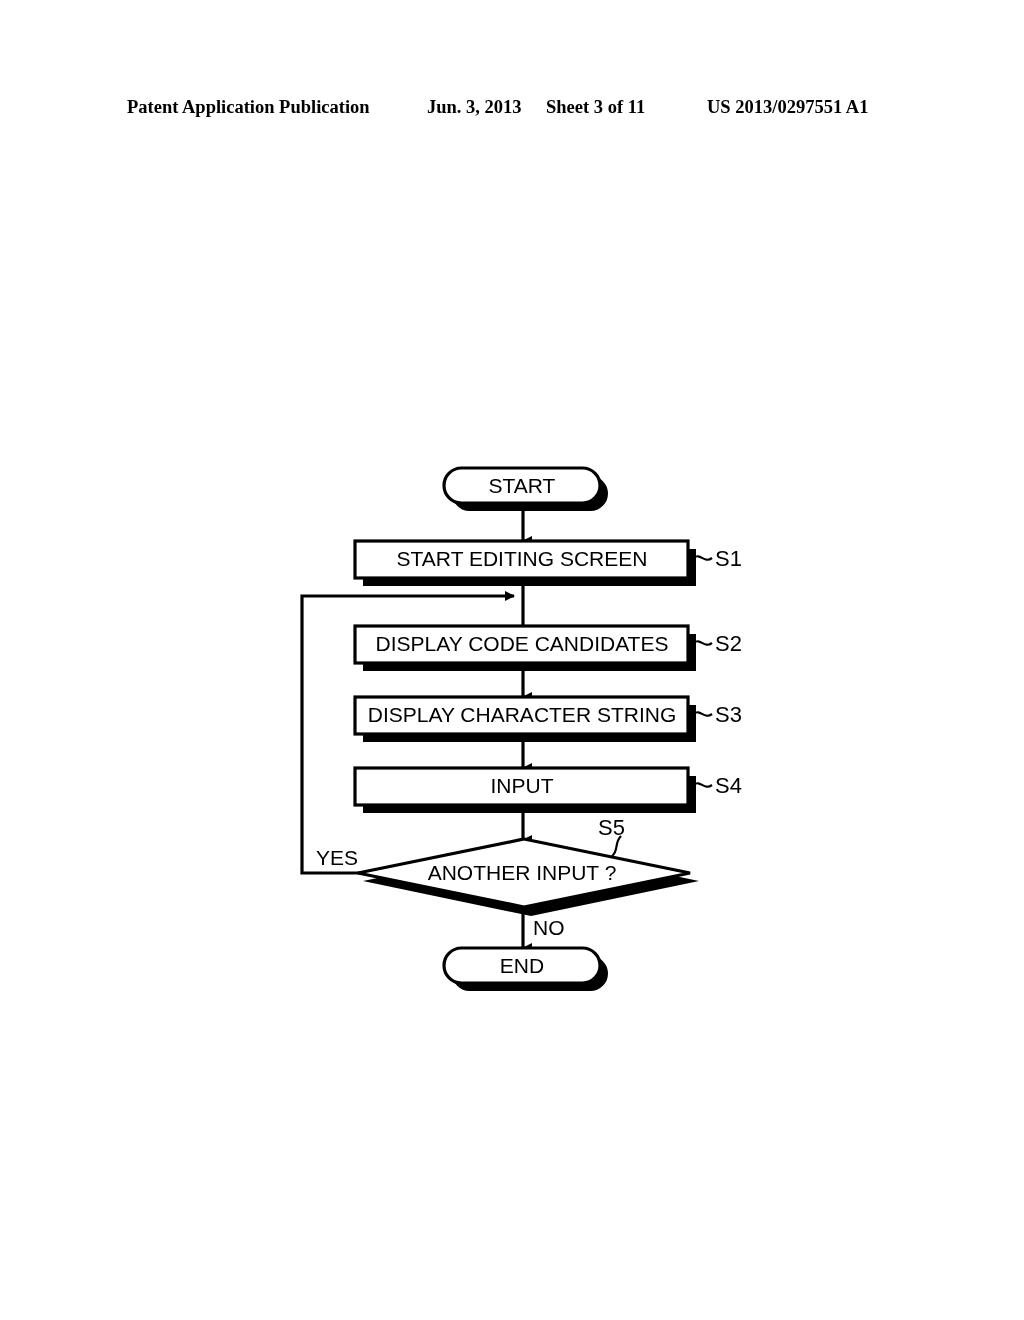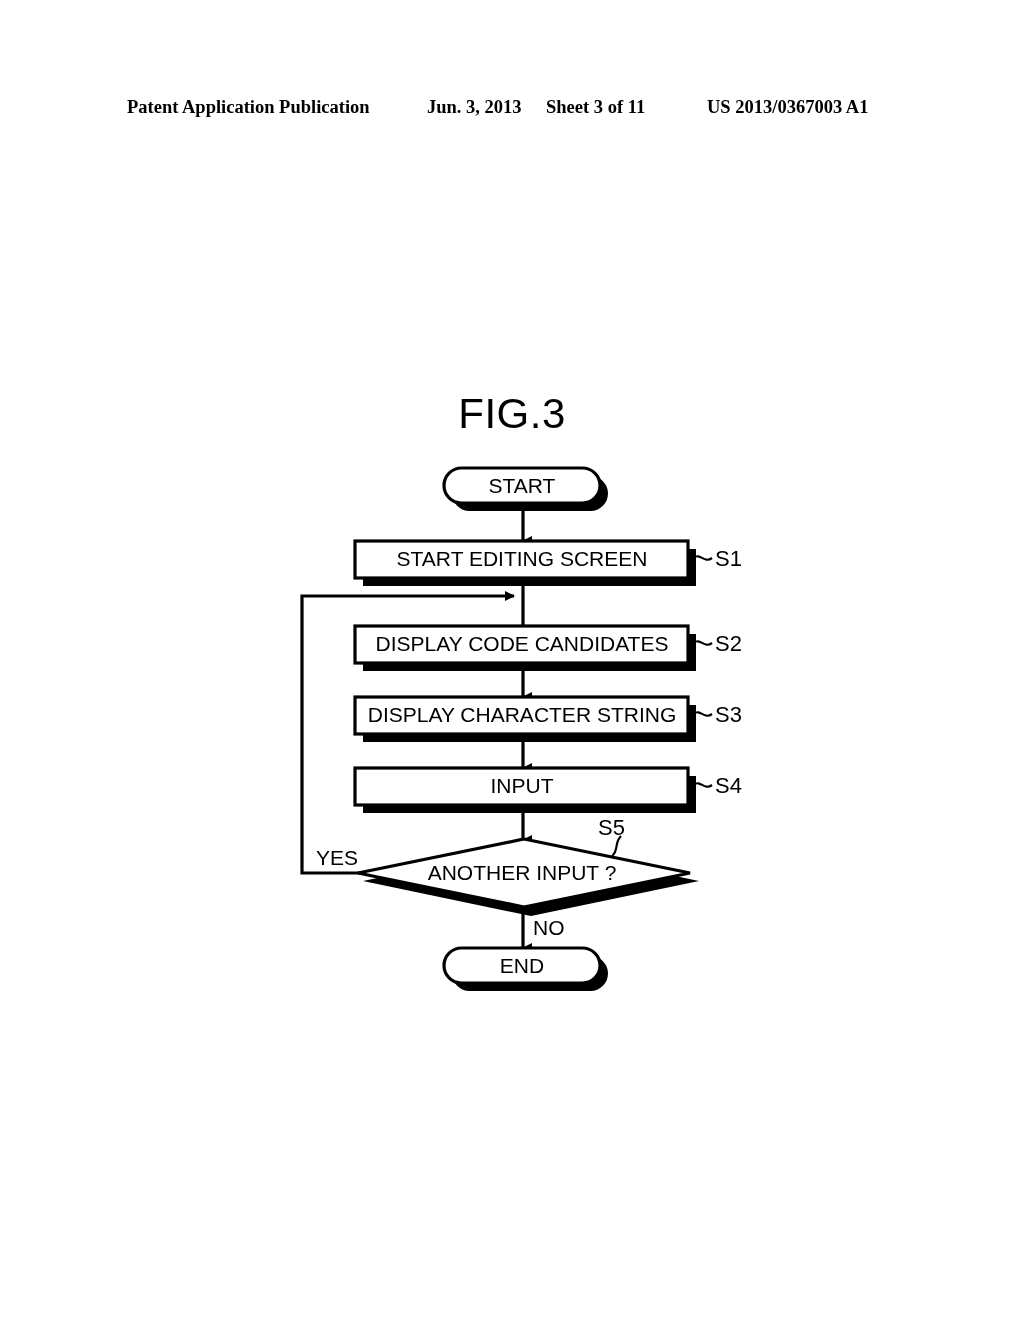--- a/index.html
+++ b/index.html
@@ -77,26 +77,25 @@
   .conn { stroke: #000000; stroke-width: 3.2; fill: none; }
   .leader { stroke: #000000; stroke-width: 2.2; fill: none; }
 </style>
 </head>
 <body>
 
 <div class="page-header">
   <span class="hdr-pub">Patent Application Publication</span>
   <span class="hdr-date">Jun. 3, 2013</span>
   <span class="hdr-sheet">Sheet 3 of 11</span>
-  <span class="hdr-num">US 2013/0367003 A1</span>
+  <span class="hdr-num">US 2013/0297551 A1</span>
 </div>
 
 <div class="figure-wrap">
 
-  <div class="fig-title">FIG.3</div>
 
   <svg class="flowchart" viewBox="0 0 1024 1320">
 
     <defs>
       <marker id="arrowDown" markerWidth="12" markerHeight="12" refX="5" refY="9" orient="auto" markerUnits="userSpaceOnUse">
         <path d="M0,0 L10,0 L5,10 z" fill="#000000"></path>
       </marker>
       <marker id="arrowRight" markerWidth="12" markerHeight="12" refX="9" refY="5" orient="auto" markerUnits="userSpaceOnUse">
         <path d="M0,0 L0,10 L10,5 z" fill="#000000"></path>
       </marker>

